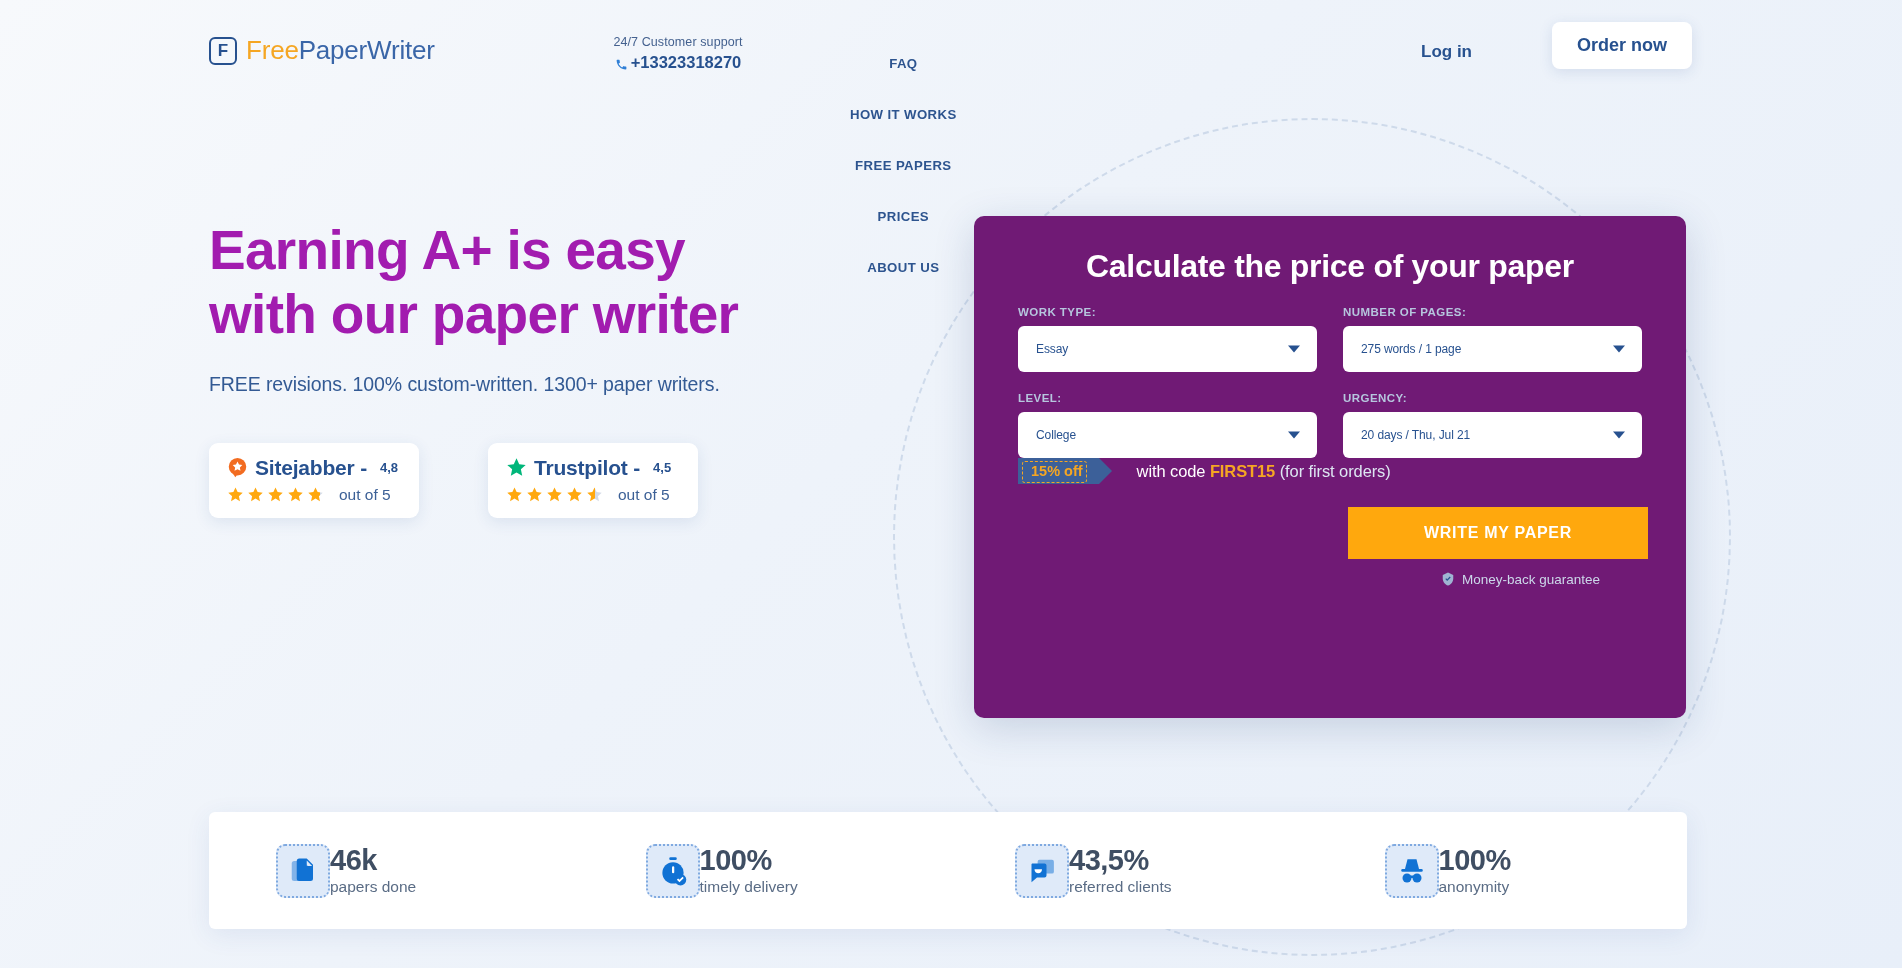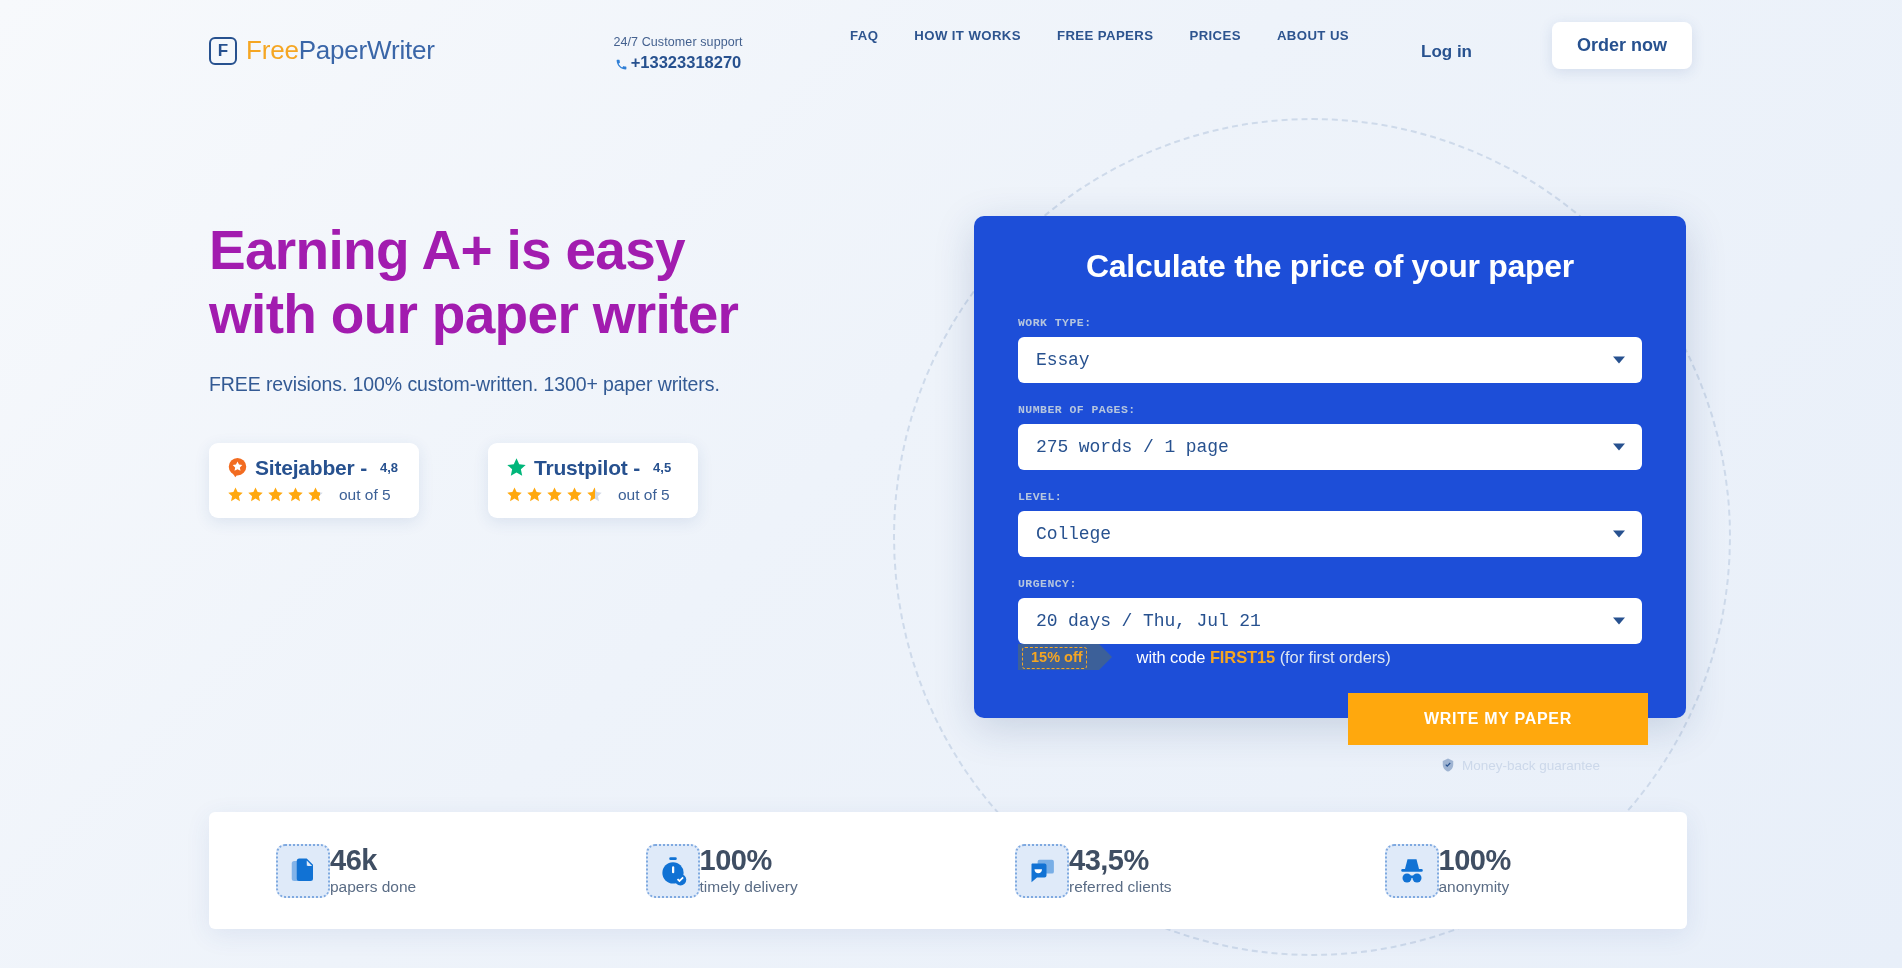--- a/index.html
+++ b/index.html
@@ -86,24 +86,25 @@
     justify-content: center;
     gap: 3px;
     margin-top: 1px;
     text-decoration: none;
   }
   .phone-ic { width: 13px; height: 13px; display:inline-block; }
 
   .nav {
     position: absolute;
     left: 850px;
-    top: 28px;
+    top: 56px;
     display: flex;
     gap: 36px;
     align-items: center;
+    flex-direction: column;
   }
   .nav a {
     font-size: 13.2px;
     font-weight: 700;
     letter-spacing: .4px;
     color: #2d548f;
     text-decoration: none;
     white-space: nowrap;
   }
 
@@ -201,61 +202,60 @@
   .sj-mark { width: 21px; height: 21px; display: block; }
   .tp-mark { width: 21px; height: 21px; display: block; }
 
   
   .calc {
     position: absolute;
     left: 974px;
     top: 216px;
     width: 712px;
     height: 502px;
-    background: #1d4ed8;
+    background: #701a75;
     border-radius: 10px;
     z-index: 4;
     box-shadow: 0 10px 40px rgba(30,60,115,.18);
     padding: 32px 44px 8px 44px;
   }
   .calc-title {
     color: #fff;
     font-size: 32px;
     font-weight: 700;
     text-align: center;
     letter-spacing: -0.3px;
   }
   .calc-grid {
-    margin-top: 31px;
+    margin-top: 21px;
     display: grid;
-    grid-template-columns: 1fr;
+    grid-template-columns: 1fr 1fr;
     column-gap: 26px;
     row-gap: 20px;
-    font-family: Liberation Mono, monospace;
   }
   .field-label {
     font-size: 11.5px;
     font-weight: 700;
     color: #b6c6de;
     letter-spacing: .45px;
     margin-bottom: 8px;
     display: block;
   }
   .select {
     position: relative;
     background: #fff;
     border-radius: 6px;
     height: 46px;
     display: flex;
     align-items: center;
     padding: 0 18px;
     cursor: pointer;
   }
   .select-val {
-    font-size: 18px;
+    font-size: 12px;
     color: #27518f;
     letter-spacing: -0.1px;
   }
   .caret {
     position: absolute;
     right: 17px;
     top: 50%;
     transform: translateY(-50%);
     width: 0; height: 0;
     border-left: 6px solid transparent;

